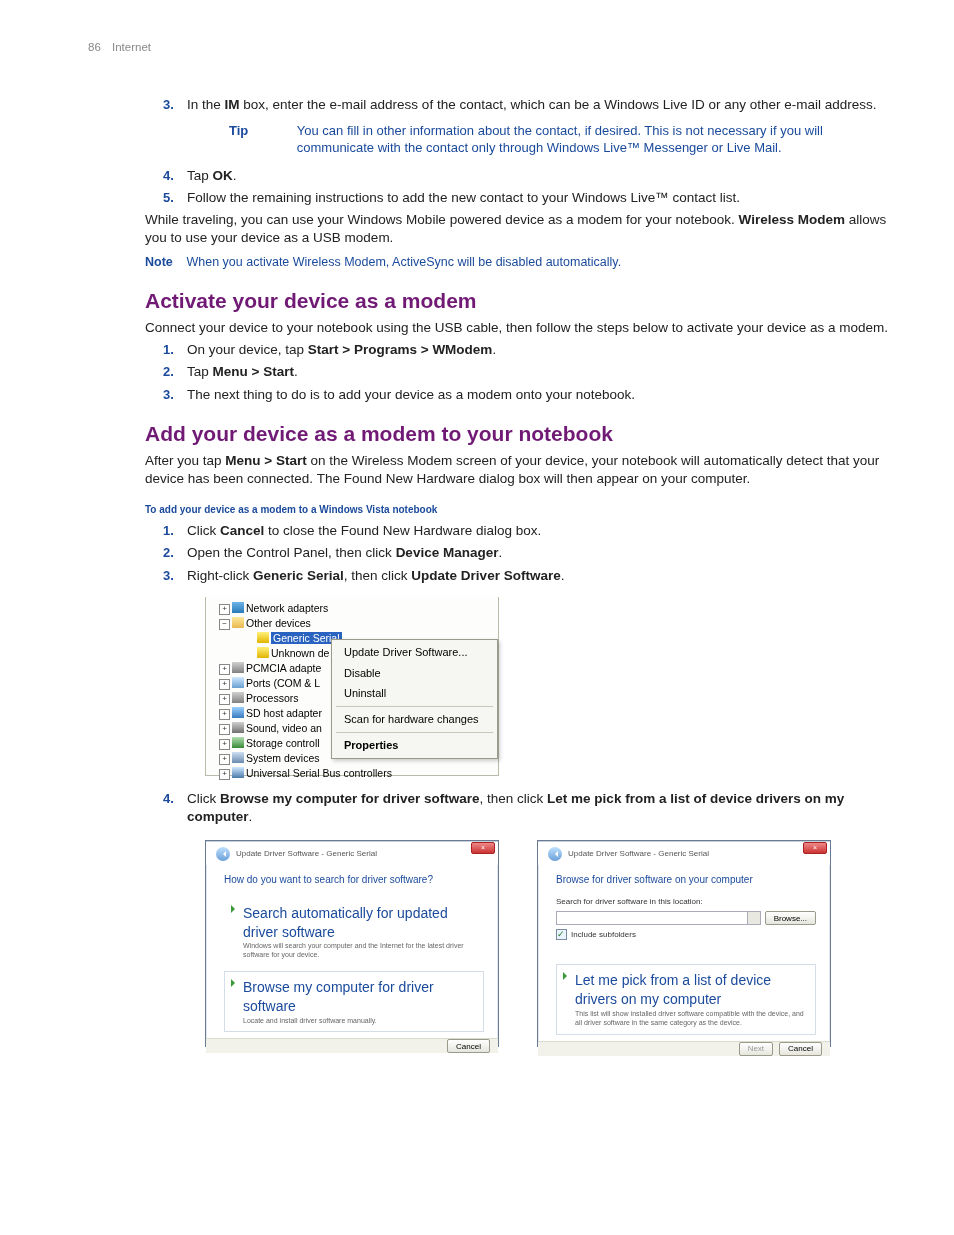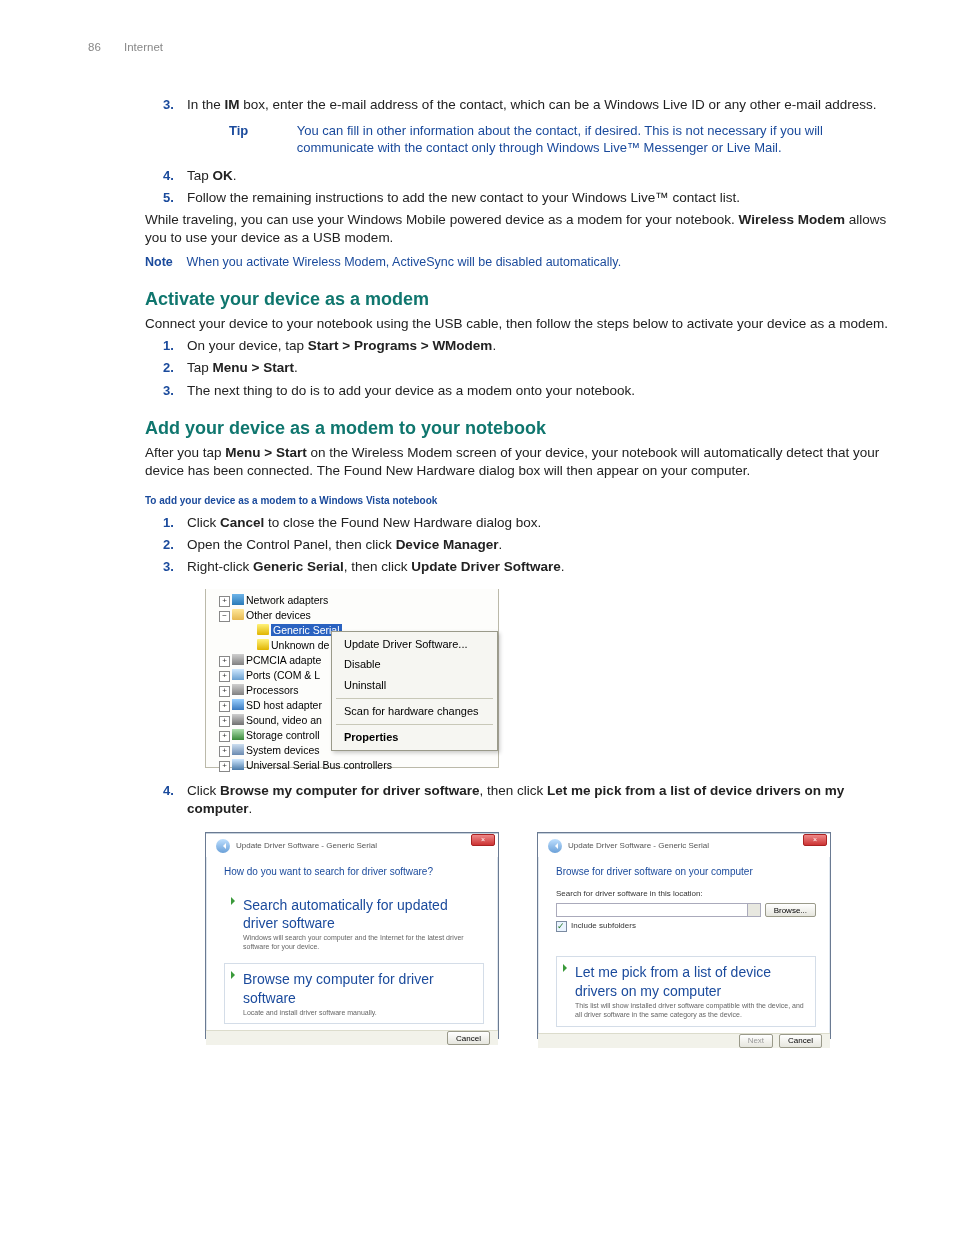--- a/index.html
+++ b/index.html
@@ -8,32 +8,32 @@
     font-size:13.5px;
     color:#222;
     background:#fff;
     width:954px;
     min-height:1235px;
     position:relative;
     line-height:1.35;
   }
   .page{padding:40px 60px 40px 40px;}
   .hdr{font-size:11.5px;color:#888;margin:0 0 40px 0;}
-  .hdr-num{margin-right:20px;padding-left:48px;}
+  .hdr-num{margin-right:8px;padding-left:48px;}
   .content{margin-left:105px;}
   ol{list-style:none;margin:0;padding:0;}
   ol>li{padding-left:42px;position:relative;margin:4px 0;}
   ol>li .num{position:absolute;left:18px;color:#1a4a9c;font-weight:700;font-size:13px;}
   .bold{font-weight:700;}
   .tip-row{margin:8px 0 10px 42px;}
   .tip-label{color:#1a4a9c;font-weight:700;display:inline-block;width:64px;vertical-align:top;font-size:13px;}
   .tip-body{color:#1a4a9c;display:inline-block;width:calc(100% - 72px);vertical-align:top;font-size:13px;}
   h1{font-size:26px;color:#1a4a9c;font-weight:700;margin:28px 0 6px -64px;}
   h1 .sec-num{display:inline-block;width:56px;}
-  h2{font-size:18px;color:#0f766e;font-weight:700;margin:16px 0 4px 0;}
+  h2{font-size:21px;color:#701a75;font-weight:700;margin:16px 0 4px 0;}
   h3{font-size:10px;color:#1a4a9c;font-weight:700;margin:14px 0 6px 0;}
   .note-row{margin:6px 0 10px 0;font-size:12.5px;}
   .note-label{color:#1a4a9c;font-weight:700;display:inline-block;width:38px;vertical-align:top;}
   .note-body{color:#1a4a9c;display:inline-block;width:calc(100% - 42px);vertical-align:top;}
   p{margin:4px 0;}
   
   .devmgr{
     margin:12px 0 14px 60px;
     width:292px;height:170px;
     background:#fdfdfb;

